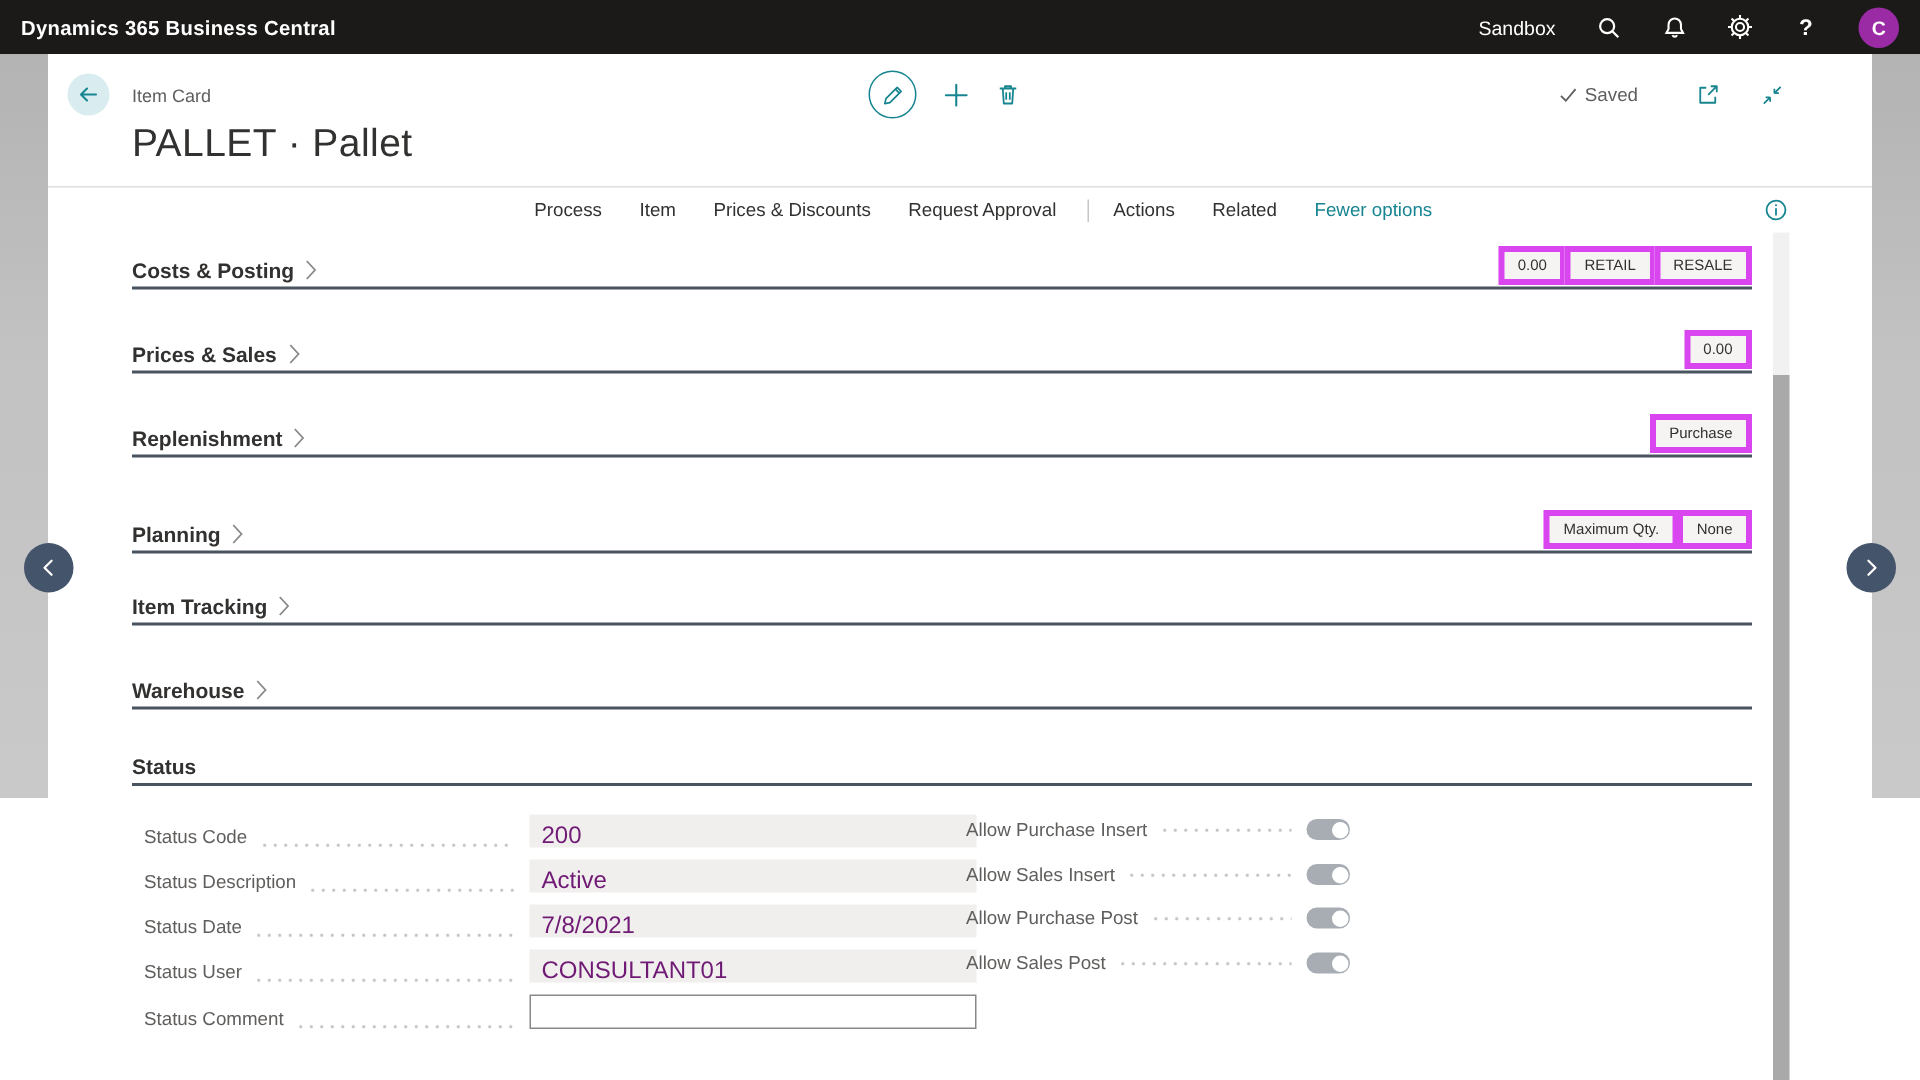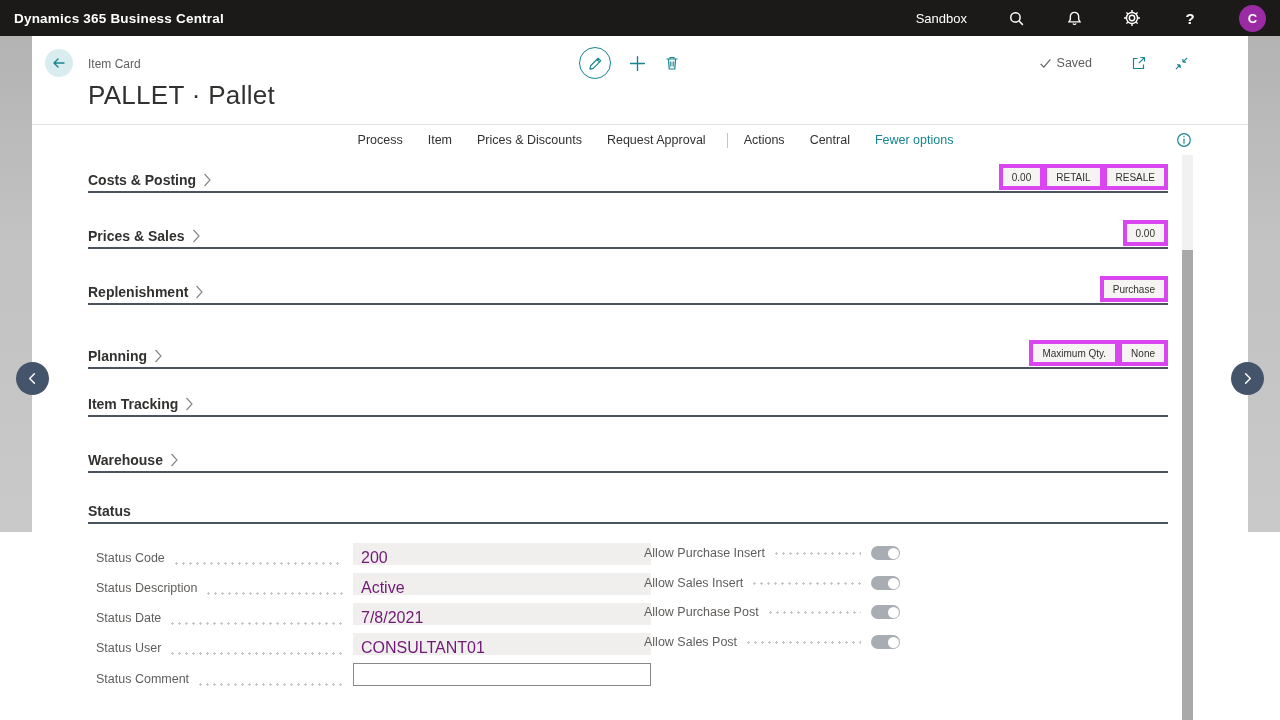--- a/index.html
+++ b/index.html
@@ -3,21 +3,21 @@
 <meta charset="utf-8">
 <style>
   * { margin:0; padding:0; box-sizing:border-box; }
   html,body { width:1280px; height:720px; overflow:hidden;
     font-family:"Liberation Sans","DejaVu Sans",sans-serif; }
 
   
   .topbar { position:relative; width:1280px; height:36px; background:#1b1a19;
     display:flex; align-items:center; padding:0 14px; z-index:30; }
   .tb-title { color:#fff; font-size:13.5px; font-weight:700; letter-spacing:.2px; }
-  .tb-right { margin-left:auto; display:flex; align-items:center; gap:40px; }
+  .tb-right { margin-left:auto; display:flex; align-items:center; gap:26px; }
   .tb-env { color:#fff; font-size:13px; cursor:pointer; }
   .tb-icon { width:18px; height:18px; display:flex; align-items:center; justify-content:center;
     color:#fff; cursor:pointer; }
   .tb-q { color:#fff; font-size:15px; font-weight:700; }
   .avatar { width:27px; height:27px; border-radius:50%; background:#9a2ba5; color:#fff;
     font-size:13px; font-weight:700; display:flex; align-items:center; justify-content:center;
     cursor:pointer; }
 
   
   .page { position:relative; width:1280px; height:496px;
@@ -171,21 +171,21 @@
       <div class="big-title">PALLET · Pallet</div>
     </div>
 
     <div class="ribbon">
       <span class="rb-item">Process</span>
       <span class="rb-item">Item</span>
       <span class="rb-item">Prices &amp; Discounts</span>
       <span class="rb-item">Request Approval</span>
       <span class="rb-divider"></span>
       <span class="rb-item">Actions</span>
-      <span class="rb-item">Central</span>
+      <span class="rb-item">Related</span>
       <span class="rb-item accent">Fewer options</span>
       <span class="rb-info">
         <svg width="16" height="16" viewBox="0 0 16 16" fill="none" stroke="#178590" stroke-width="1.2">
           <circle cx="8" cy="8" r="6.3"></circle>
             <path d="M8 7.2v4" stroke-linecap="round"></path>
             <circle cx="8" cy="4.8" r="0.7" fill="#178590" stroke="none"></circle>
           </svg>
       </span>
     </div>
 

